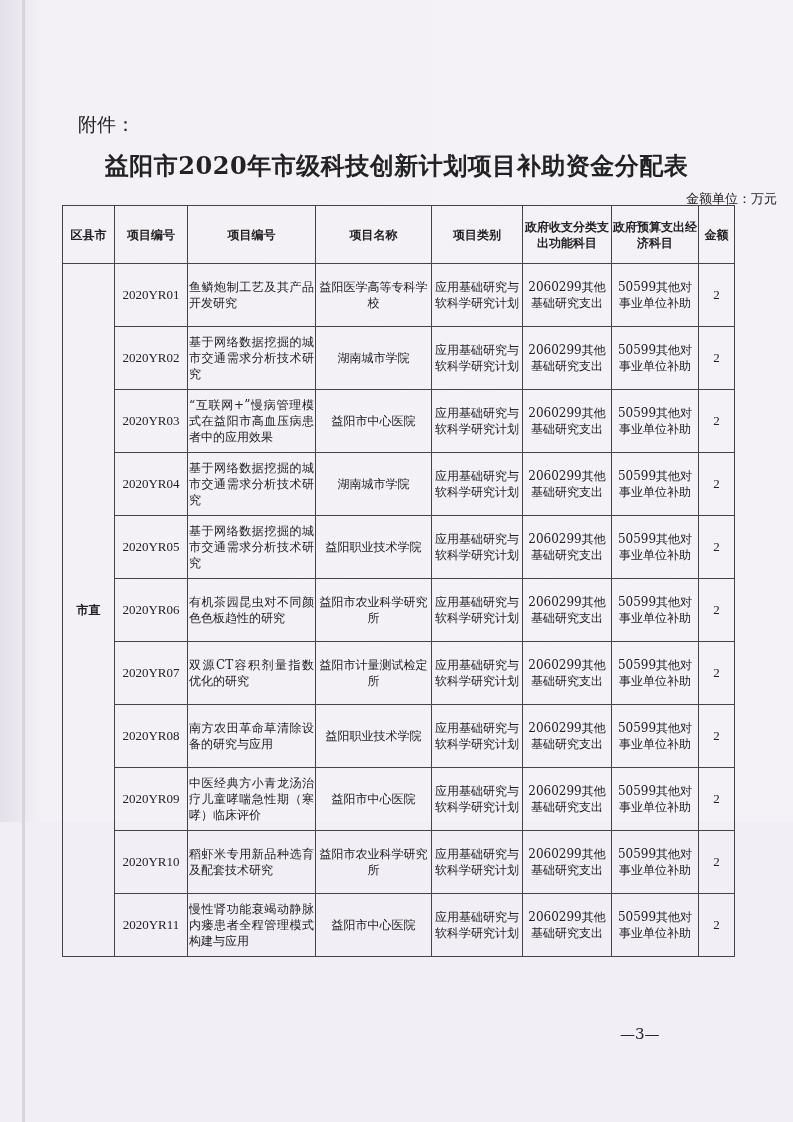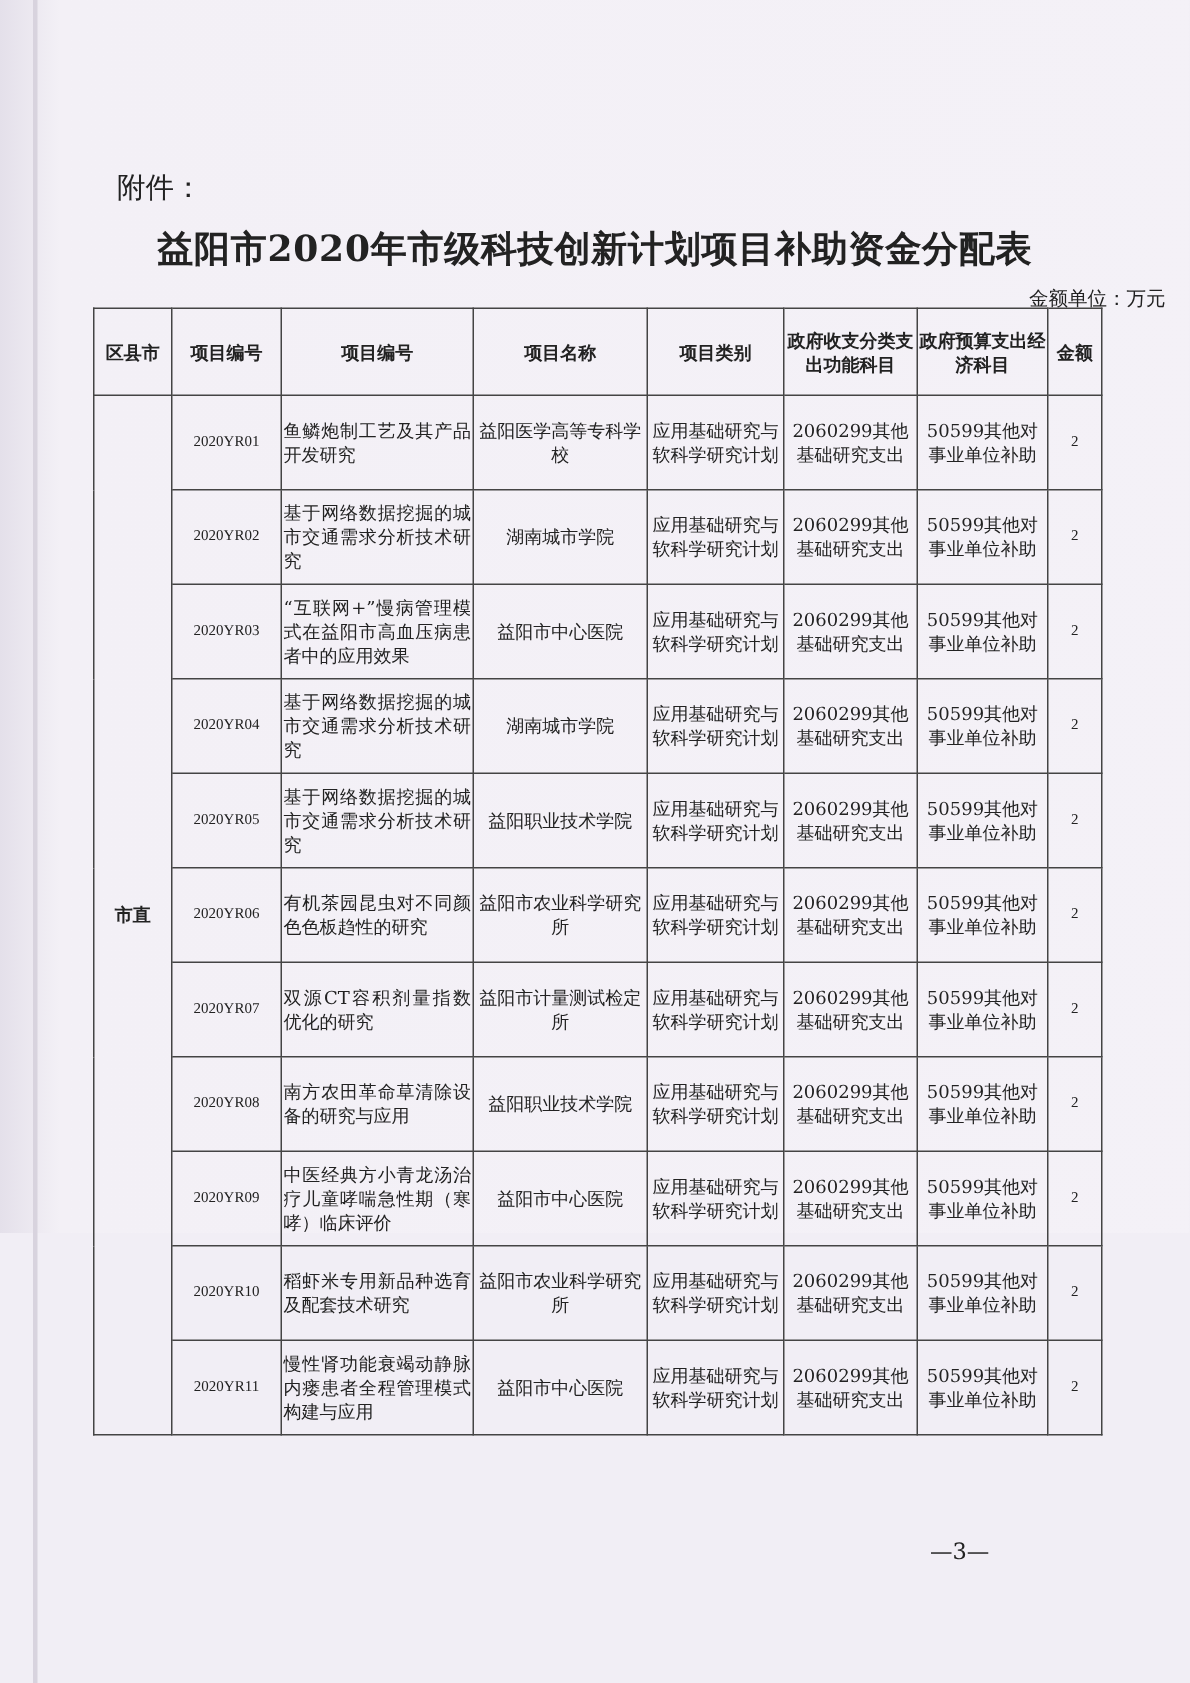--- a/index.html
+++ b/index.html
@@ -6,21 +6,21 @@
   body{width:793px;height:1122px;background:#f1eef5;position:relative;overflow:hidden;font-family:"DejaVu Serif","Liberation Serif",serif;color:#222;}
   .page{position:absolute;left:0;top:0;width:793px;height:822px;background:linear-gradient(90deg,#e4e0ea 0,#f3f0f6 40px,#f4f1f7 100%);padding-left:46px;}
   .spine{position:absolute;left:22px;top:0;width:3px;height:1122px;background:#d8d3de;}
   .attach{position:absolute;left:78px;top:112px;font-size:19px;font-family:"DejaVu Sans","Liberation Sans",sans-serif;}
   .title{position:absolute;left:0;width:793px;top:150px;text-align:center;font-size:24px;font-weight:bold;font-family:"DejaVu Serif","Liberation Serif",serif;letter-spacing:0.5px;}
   .unit{position:absolute;right:62px;top:190px;font-size:13px;}
   table{position:absolute;left:62px;top:205px;border-collapse:collapse;font-size:12px;line-height:16px;}
   td,th{border:1px solid #444;text-align:center;vertical-align:middle;padding:0 1px;}
   th{font-weight:bold;font-family:"DejaVu Sans","Liberation Sans",sans-serif;font-size:12px;height:57px;}
   td{height:62px;}
-  .code{font-family:"Liberation Serif",serif;font-size:10px;}
+  .code{font-family:"Liberation Serif",serif;font-size:13px;}
   .name{text-align:justify;margin-left:46px;}
   .pagenum{position:absolute;left:620px;top:1025px;font-size:15px;}
 </style>
 </head>
 <body>
 
 <div class="page">
   <div class="spine"></div>
   <div class="attach">附件：</div>
   <div class="title">益阳市2020年市级科技创新计划项目补助资金分配表</div>

